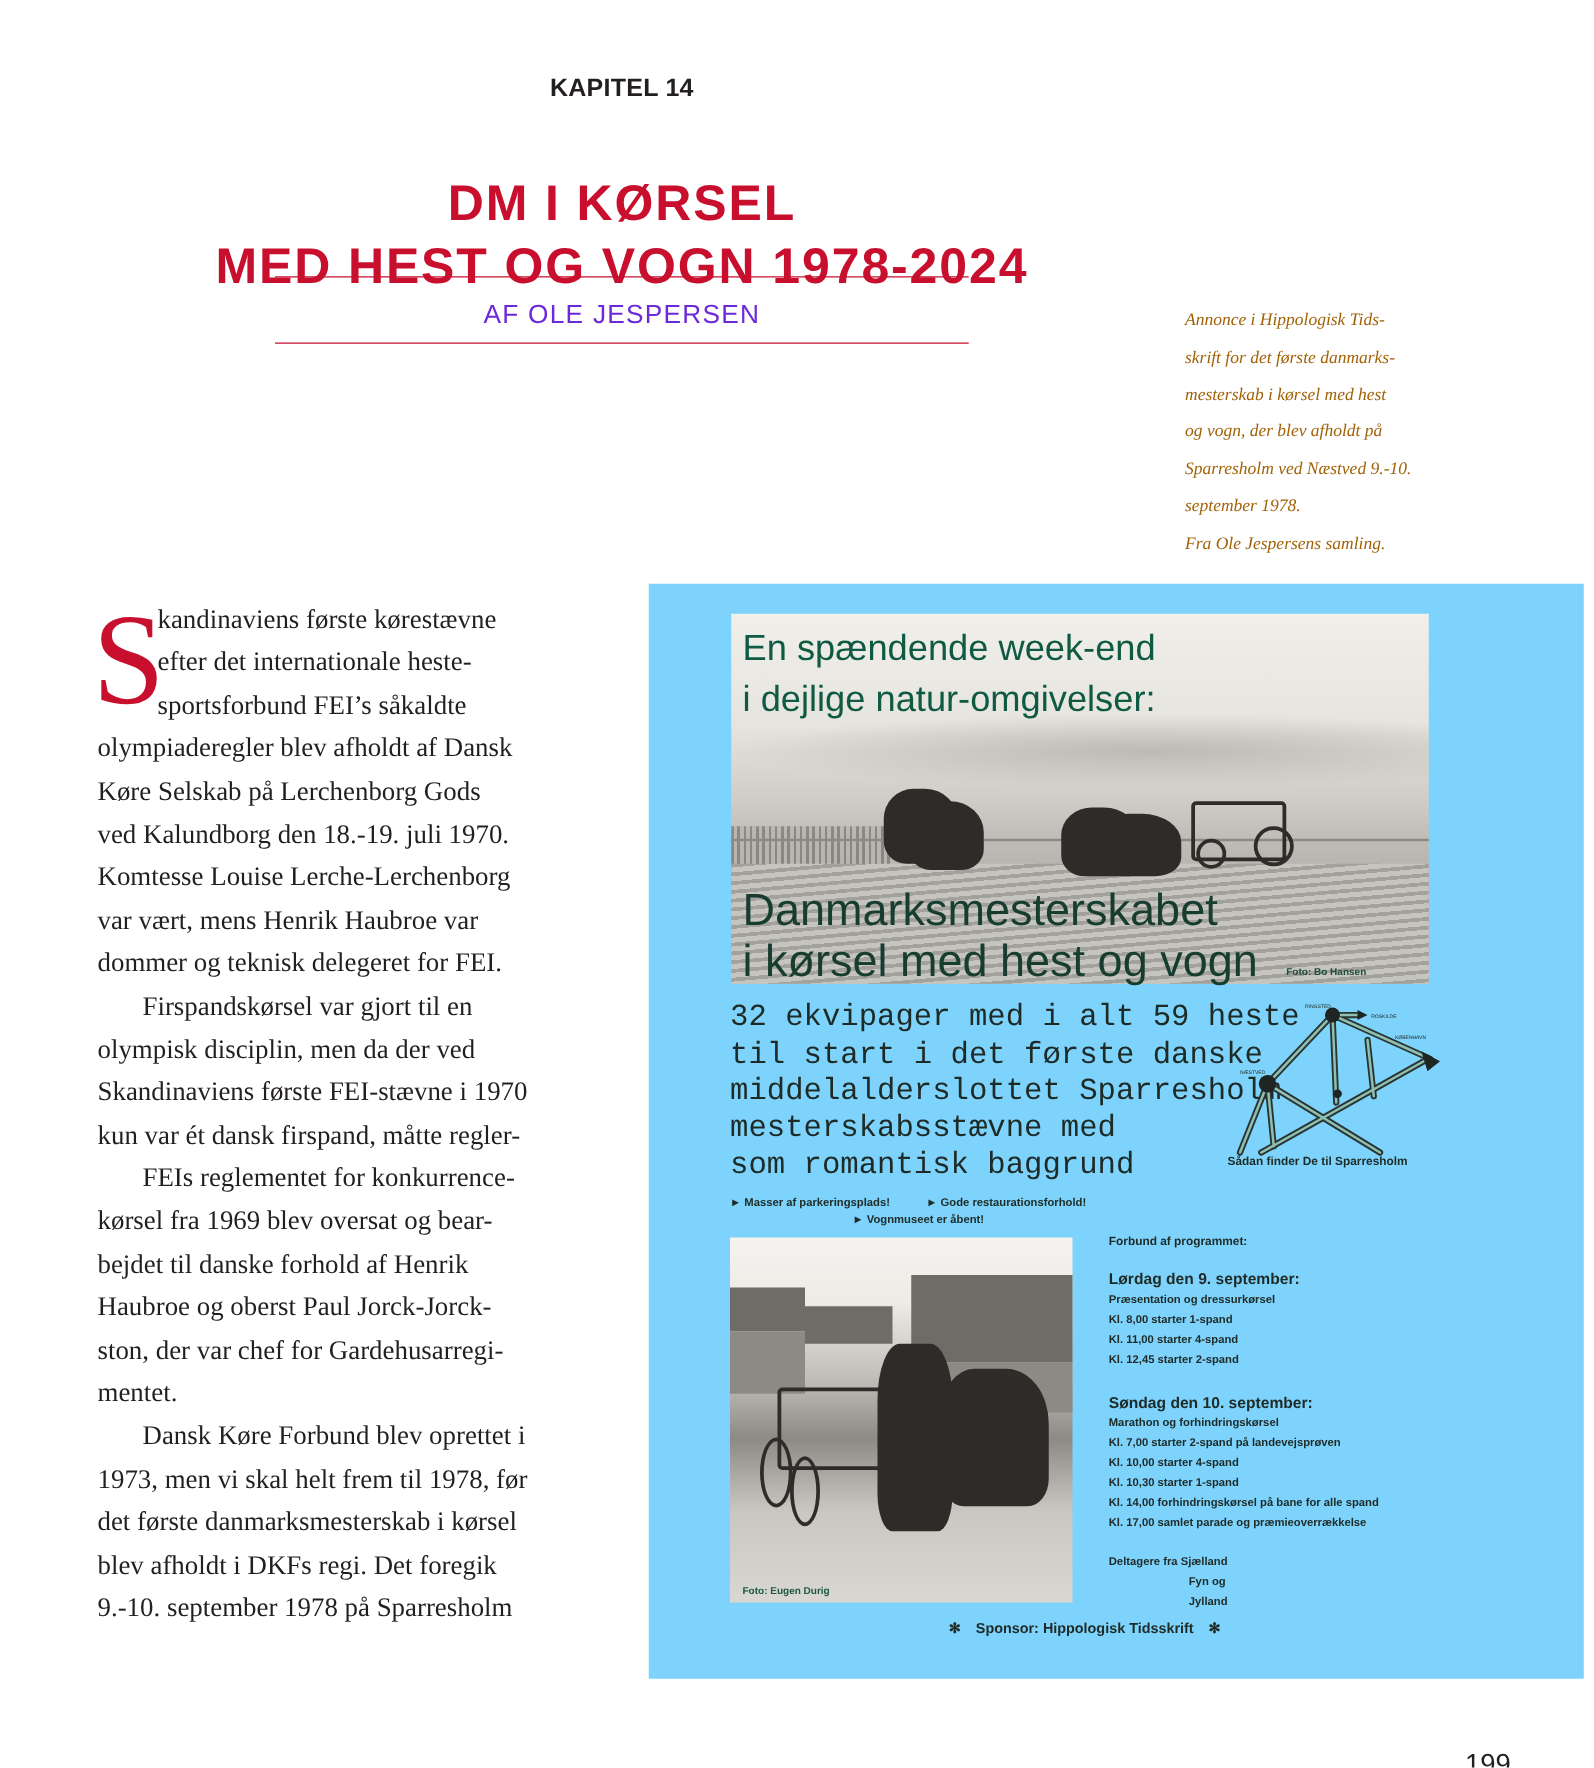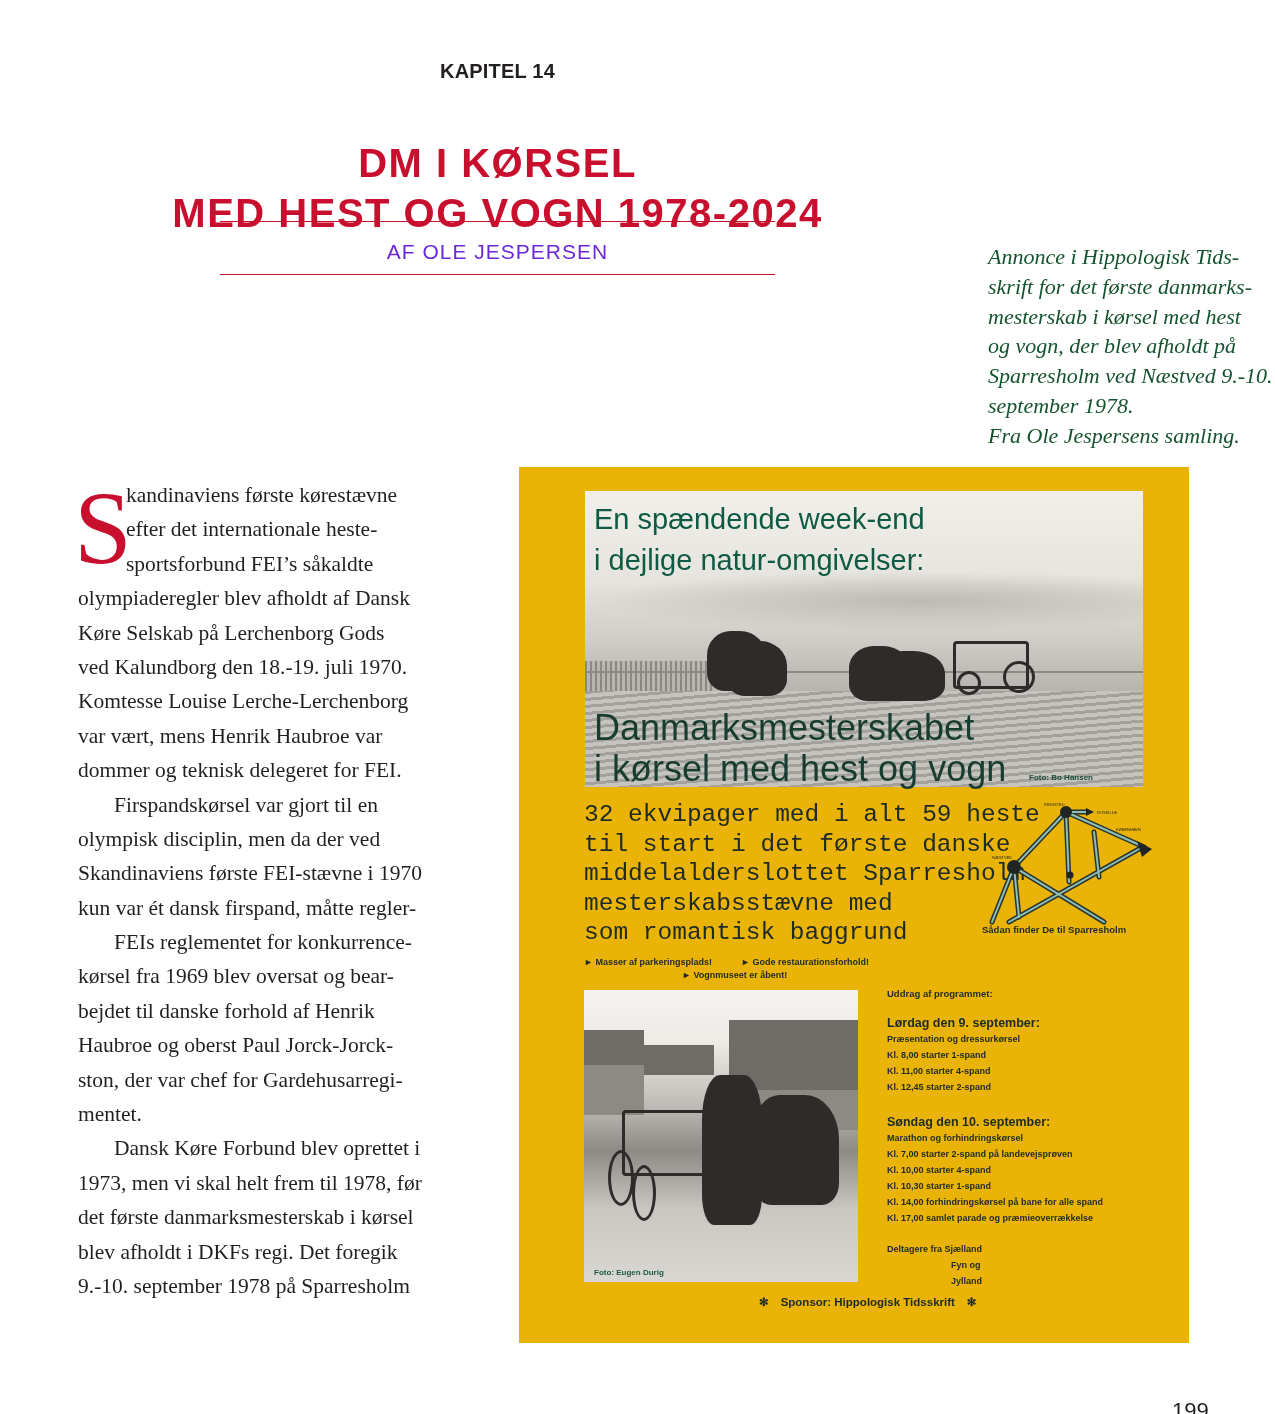--- a/index.html
+++ b/index.html
@@ -18,42 +18,42 @@
       color: #c8102e; letter-spacing: 1.5px; margin-top: 32px;
     }
     .rule { position: absolute; left: 220px; width: 555px; height: 1px; background: #c8102e; }
     .rule.top { top: 221px; }
     .rule.bottom { top: 274px; }
     .author {
       position: absolute; left: 220px; width: 555px; top: 240px; text-align: center;
       font-family: "Liberation Sans", sans-serif; font-size: 21px; color: #6d28d9; letter-spacing: 1px;
     }
     .caption {
-      position: absolute; left: 988px; top: 242px; width: 280px;
-      font-family: "Liberation Serif", serif; font-style: italic; font-size: 22px; line-height: 29.8px; color: #14532d;
+      position: absolute; left: 948px; top: 242px; width: 280px;
+      font-family: "Liberation Serif", serif; font-style: italic; font-size: 14px; line-height: 29.8px; color: #a16207;
     }
     .caption div { white-space: nowrap; }
     .body-text {
       position: absolute; left: 78px; top: 478px; width: 400px;
       font-family: "Liberation Serif", serif; font-size: 21.5px; line-height: 34.4px; color: #231f20;
     }
     .body-text .line { white-space: nowrap; height: 34.4px; }
     .body-text .indent { padding-left: 36px; }
     .body-text .dropin { padding-left: 48px; }
     .dropcap {
       position: absolute; left: -4px; top: 2px; font-family: "Liberation Serif", serif; font-size: 104px; line-height: 96px;
       color: #c8102e;
     }
     .page-number {
       position: absolute; left: 1172px; top: 1398px; font-family: "Liberation Sans", sans-serif; font-size: 22px; color: #231f20;
     }
 
     
     .ad {
-      position: absolute; left: 519px; top: 467px; width: 670px; height: 876px; background: #eab308;
+      position: absolute; left: 519px; top: 467px; width: 748px; height: 876px; background: #7dd3fc;
       overflow: hidden;
     }
     .ad-photo-top {
       position: absolute; left: 66px; top: 24px; width: 558px; height: 296px;
       background: linear-gradient(180deg, #f1efe9 0%, #e6e4de 30%, #cfcdc7 50%, #bdbbb5 62%, #a9a7a1 80%, #c4c2bc 100%);
     }
     .ad-photo-top .sky { position: absolute; left: 0; top: 80px; width: 100%; height: 60px;
       background: radial-gradient(ellipse at 60% 50%, #bcbab4 0%, rgba(200,198,192,0) 70%); }
     .ad-photo-top .horizon { position: absolute; left: 0; top: 180px; width: 100%; height: 2px; background: #8c8a85; }
     .ad-photo-top .reeds { position: absolute; left: 0; top: 170px; width: 130px; height: 40px; background: repeating-linear-gradient(90deg, #7d7b76 0 2px, #b7b5af 2px 5px); opacity: 0.8; }
@@ -243,21 +243,21 @@
     <div class="house" style="left:165px;top:100px;width:109px;height:40px;"></div>
     <div class="horse" style="left:118px;top:85px;width:60px;height:150px;border-radius:30% 30% 20% 20%;"></div>
     <div class="horse" style="left:170px;top:105px;width:85px;height:110px;border-radius:30% 40% 20% 20%;"></div>
     <div class="carriage" style="left:38px;top:120px;width:80px;height:60px;"></div>
     <div class="wheel" style="left:24px;top:160px;width:20px;height:50px;"></div>
     <div class="wheel" style="left:48px;top:175px;width:18px;height:50px;"></div>
     <div class="photo-credit-bottom">Foto: Eugen Durig</div>
   </div>
 
   <div class="program">
-    <div class="intro">Uddrag af programmet:</div>
+    <div class="intro">Forbund af programmet:</div>
     <div class="day">Lørdag den 9. september:</div>
     <div class="item first">Præsentation og dressurkørsel</div>
     <div class="item">Kl.  8,00  starter 1-spand</div>
     <div class="item">Kl. 11,00  starter 4-spand</div>
     <div class="item">Kl. 12,45  starter 2-spand</div>
     <div class="day" style="margin-top:18px;">Søndag den 10. september:</div>
     <div class="item first">Marathon og forhindringskørsel</div>
     <div class="item">Kl.  7,00  starter 2-spand på landevejsprøven</div>
     <div class="item">Kl. 10,00  starter 4-spand</div>
     <div class="item">Kl. 10,30  starter 1-spand</div>

